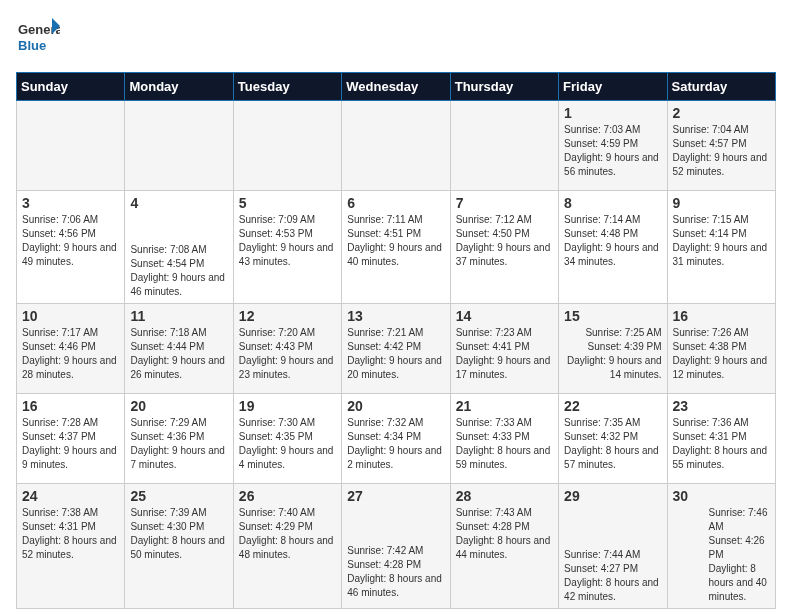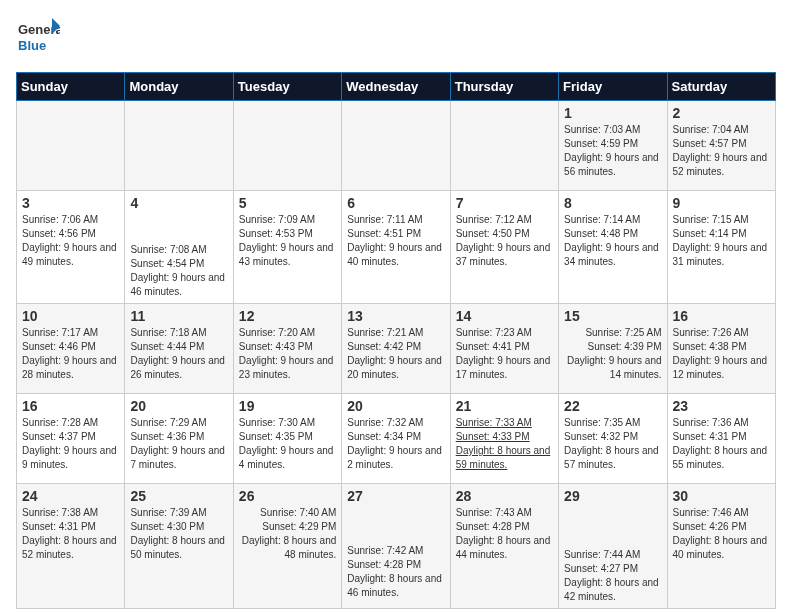--- a/index.html
+++ b/index.html
@@ -235,21 +235,21 @@
 Daylight: 9 hours and 4 minutes.</div>
         </td>
         <td>
           <span class="day-num">20</span>
           <div class="day-info" style="white-space: pre-line;">Sunrise: 7:32 AM
 Sunset: 4:34 PM
 Daylight: 9 hours and 2 minutes.</div>
         </td>
         <td>
           <span class="day-num">21</span>
-          <div class="day-info" style="white-space: pre-line; text-decoration: underline;">Sunrise: 7:33 AM
+          <div class="day-info" style="white-space: pre-line;">Sunrise: 7:33 AM
 Sunset: 4:33 PM
 Daylight: 8 hours and 59 minutes.</div>
         </td>
         <td>
           <span class="day-num">22</span>
           <div class="day-info" style="white-space: pre-line;">Sunrise: 7:35 AM
 Sunset: 4:32 PM
 Daylight: 8 hours and 57 minutes.</div>
         </td>
         <td>
@@ -267,21 +267,21 @@
 Daylight: 8 hours and 52 minutes.</div>
         </td>
         <td>
           <span class="day-num">25</span>
           <div class="day-info" style="white-space: pre-line;">Sunrise: 7:39 AM
 Sunset: 4:30 PM
 Daylight: 8 hours and 50 minutes.</div>
         </td>
         <td>
           <span class="day-num">26</span>
-          <div class="day-info" style="white-space: pre-line; text-align: right;">Sunrise: 7:40 AM
+          <div class="day-info" style="white-space: pre-line;">Sunrise: 7:40 AM
 Sunset: 4:29 PM
 Daylight: 8 hours and 48 minutes.</div>
         </td>
         <td>
           <span class="day-num">27</span>
           <div class="day-info" style="white-space: pre-line; margin-top: 40px;">Sunrise: 7:42 AM
 Sunset: 4:28 PM
 Daylight: 8 hours and 46 minutes.</div>
         </td>
         <td>
@@ -291,19 +291,19 @@
 Daylight: 8 hours and 44 minutes.</div>
         </td>
         <td>
           <span class="day-num">29</span>
           <div class="day-info" style="white-space: pre-line; margin-top: 44px;">Sunrise: 7:44 AM
 Sunset: 4:27 PM
 Daylight: 8 hours and 42 minutes.</div>
         </td>
         <td>
           <span class="day-num">30</span>
-          <div class="day-info" style="white-space: pre-line;">Sunrise: 7:46 AM
+          <div class="day-info" style="white-space: pre-line; margin-left: 36px;">Sunrise: 7:46 AM
 Sunset: 4:26 PM
 Daylight: 8 hours and 40 minutes.</div>
         </td>
       </tr>
     </tbody>
 </table>
 
 </body></html>

